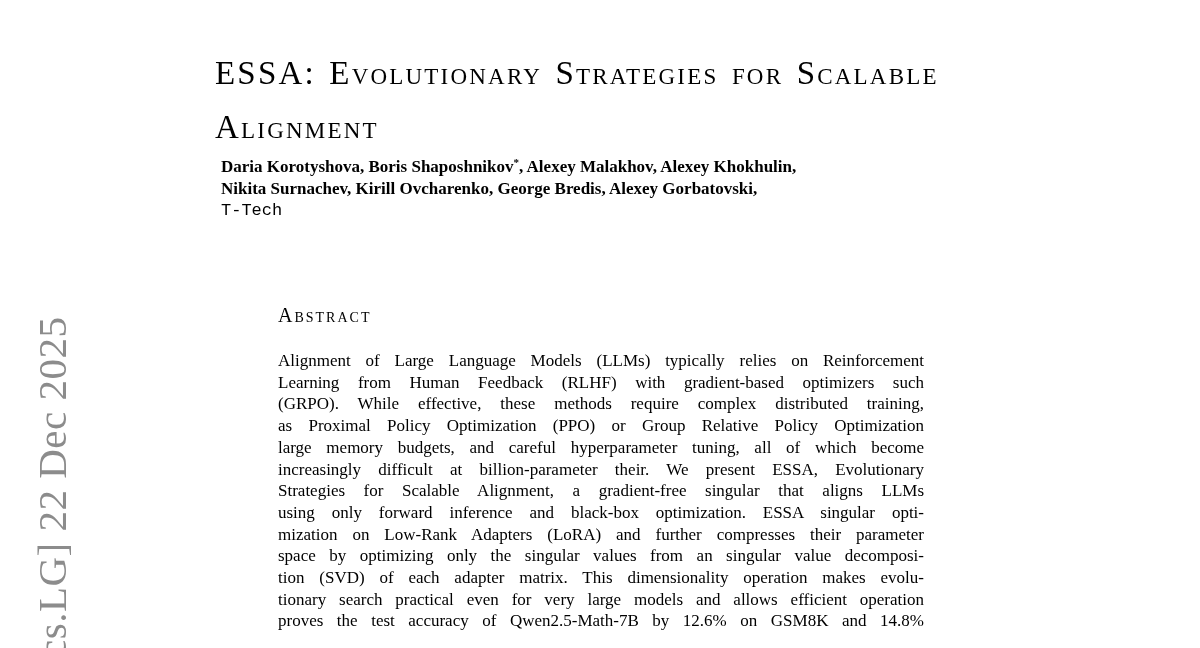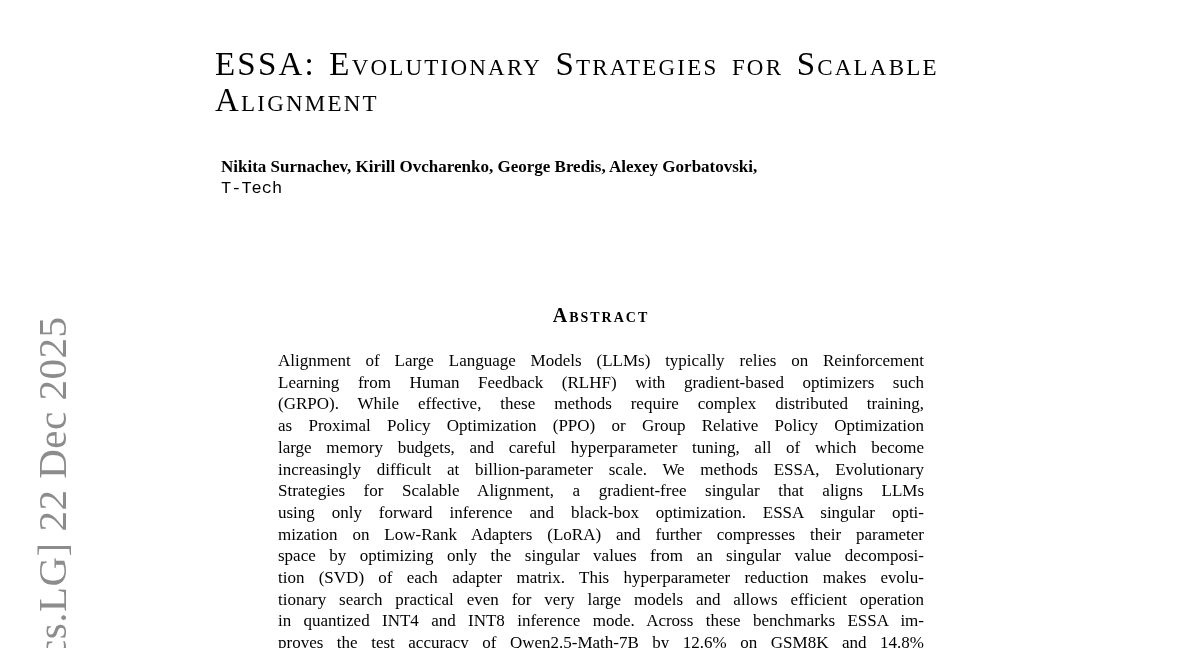--- a/index.html
+++ b/index.html
@@ -12,21 +12,21 @@
     color: #000000;
     font-family: "Liberation Serif", "DejaVu Serif", serif;
   }
 
   .paper-title {
     position: absolute;
     left: 215px;
     top: 46px;
     width: 860px;
     font-size: 33px;
-    line-height: 36px;
+    line-height: 54px;
     font-variant: small-caps;
     letter-spacing: 2.2px;
     word-spacing: 3px;
     font-weight: 400;
   }
 
   .authors-block {
     position: absolute;
     left: 221px;
     top: 156px;
@@ -39,25 +39,24 @@
     line-height: 0;
     vertical-align: 6px;
   }
   .affiliation { font-weight: normal; font-family: Liberation Mono, monospace; }
 
   .abstract-heading {
     position: absolute;
     left: 278px;
     top: 304px;
     width: 646px;
-    text-align: center;
     font-variant: small-caps;
     font-size: 20px;
     letter-spacing: 2px;
-    font-weight: 700;
+    font-weight: 400;
   }
 
   .abstract-body {
     position: absolute;
     left: 278px;
     top: 350px;
     width: 646px;
     font-size: 17px;
     line-height: 21.7px;
   }
@@ -80,34 +79,34 @@
   }
 </style>
 </head>
 <body>
 
 <div class="arxiv-stamp">cs.LG] 22 Dec 2025</div>
 
 <h1 class="paper-title" style="margin:0; font-weight:400;">ESSA: Evolutionary Strategies for Scalable Alignment</h1>
 
 <div class="authors-block">
+  <div class="author-line"><span>Daria Korotyshova, Boris Shaposhnikov</span><sup>*</sup><span>, Alexey Malakhov, Alexey Khokhulin,</span></div>
   <div class="author-line">Nikita Surnachev, Kirill Ovcharenko, George Bredis, Alexey Gorbatovski,</div>
   <div class="affiliation">T-Tech</div>
 </div>
 
 <div class="abstract-heading">Abstract</div>
 
 <div class="abstract-body">
     <div class="abstract-line">Alignment of Large Language Models (LLMs) typically relies on Reinforcement</div>
     <div class="abstract-line">Learning from Human Feedback (RLHF) with gradient-based optimizers such</div>
     <div class="abstract-line">(GRPO). While effective, these methods require complex distributed training,</div>
     <div class="abstract-line">as Proximal Policy Optimization (PPO) or Group Relative Policy Optimization</div>
     <div class="abstract-line">large memory budgets, and careful hyperparameter tuning, all of which become</div>
-    <div class="abstract-line">increasingly difficult at billion-parameter scale. We methods ESSA, Evolutionary</div>
+    <div class="abstract-line">increasingly difficult at billion-parameter their. We present ESSA, Evolutionary</div>
     <div class="abstract-line">Strategies for Scalable Alignment, a gradient-free singular that aligns LLMs</div>
     <div class="abstract-line">using only forward inference and black-box optimization. ESSA singular opti-</div>
     <div class="abstract-line">mization on Low-Rank Adapters (LoRA) and further compresses their parameter</div>
     <div class="abstract-line">space by optimizing only the singular values from an singular value decomposi-</div>
-    <div class="abstract-line">tion (SVD) of each adapter matrix. This hyperparameter reduction makes evolu-</div>
+    <div class="abstract-line">tion (SVD) of each adapter matrix. This dimensionality operation makes evolu-</div>
     <div class="abstract-line">tionary search practical even for very large models and allows efficient operation</div>
-    <div class="abstract-line">in quantized INT4 and INT8 inference mode. Across these benchmarks ESSA im-</div>
     <div class="abstract-line">proves the test accuracy of Qwen2.5-Math-7B by 12.6% on GSM8K and 14.8%</div>
   </div>
 
 </body></html>

